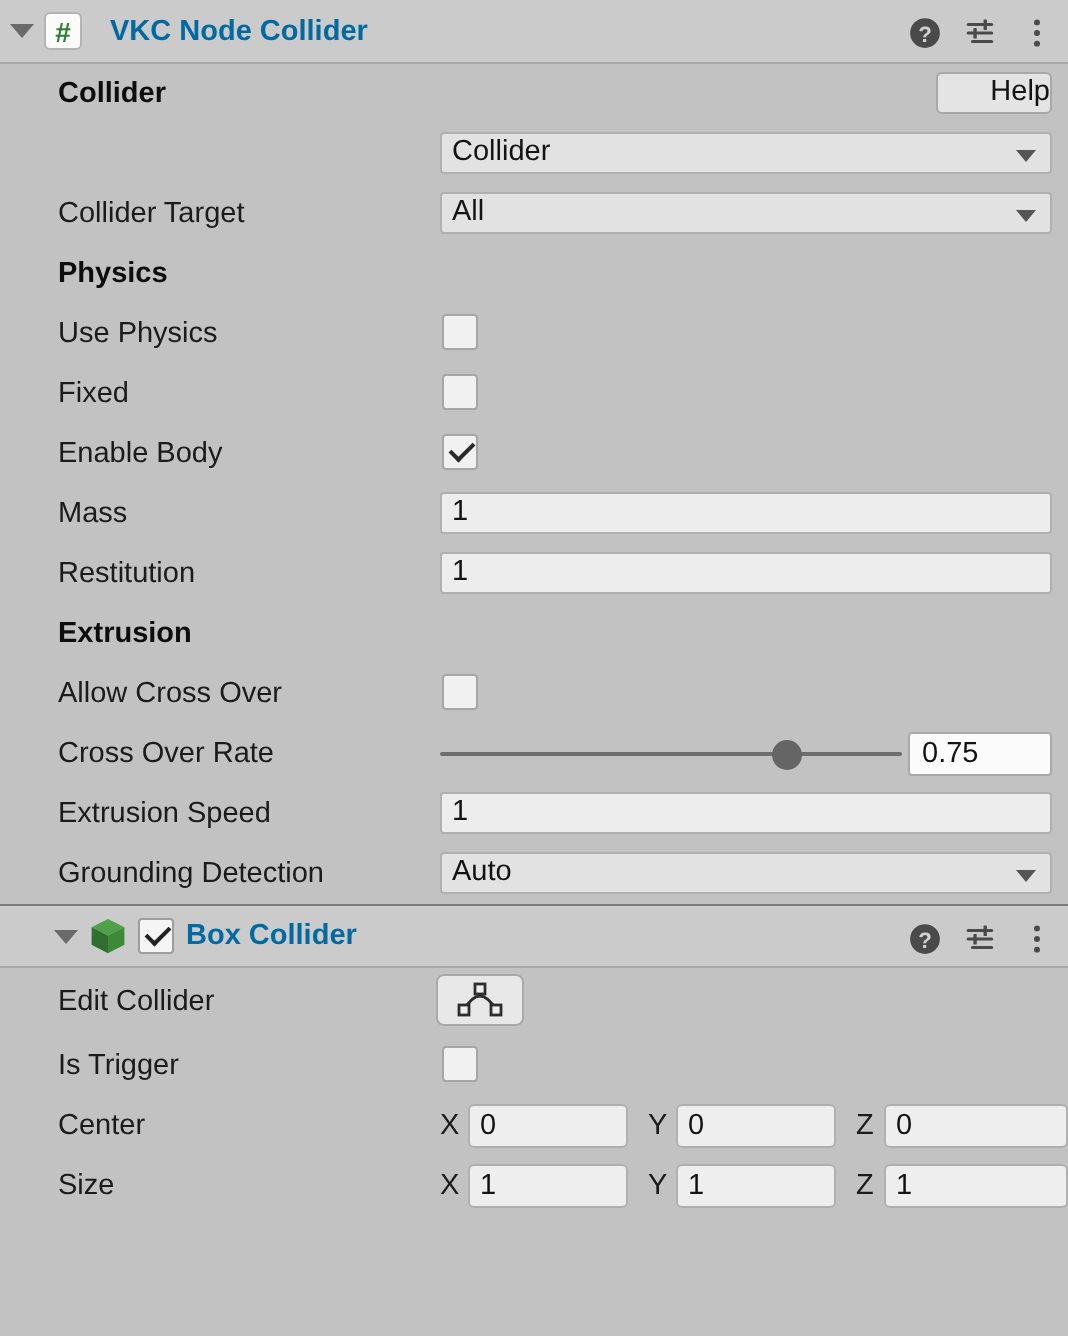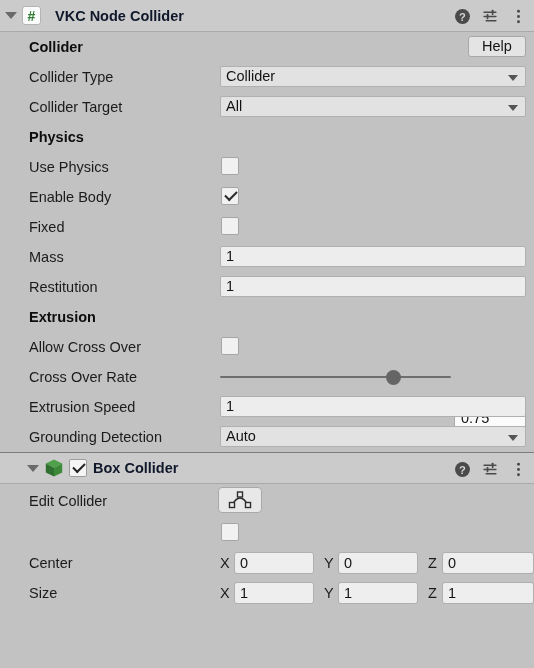--- a/index.html
+++ b/index.html
@@ -65,21 +65,21 @@
     font-family: "Liberation Sans", sans-serif;
   }
   .cube-icon {
     width: 20px; height: 20px;
     flex: none;
     margin-right: 5px;
   }
   .comp-title {
     font-weight: bold;
     font-size: 14.5px;
-    color: #0f172a;
+    color: #0369a1;
     margin-left: 10px;
     white-space: nowrap;
   }
   .comp-title.tight { margin-left: 6px; }
   .header-icons {
     position: absolute;
     right: 7px;
     top: 0;
     height: 32px;
     display: flex;
@@ -190,21 +190,21 @@
   .help-btn {
     position: absolute;
     right: 8px;
     top: 4px;
     width: 58px;
     height: 21px;
     background: #e4e4e4;
     border: 1px solid #a8a8a8;
     border-radius: 3px;
     box-sizing: border-box;
-    text-align: center;
+    text-align: right;
     line-height: 19px;
     font-size: 14.5px;
     color: #141414;
   }
 
   
   .slider-wrap {
     position: absolute;
     left: 220px;
     right: 83px;
@@ -234,21 +234,20 @@
     width: 72px;
     height: 22px;
     background: #fbfbfb;
     border: 1px solid #a9a9a9;
     border-radius: 2px;
     box-sizing: border-box;
     line-height: 20px;
     padding-left: 6px;
     font-size: 14.5px;
     color: #121212;
-    margin-top: 41px;
   }
 
   
   .edit-btn {
     position: absolute;
     left: 218px;
     top: 3px;
     width: 44px;
     height: 26px;
     background: #e8e8e8;
@@ -343,21 +342,20 @@
 </div>
 
 <div class="section">
 
   <div class="row">
     <div class="row-label bold">Collider</div>
     <div class="help-btn">Help</div>
   </div>
 
   <div class="row">
-    <div class="row-label">Collider Type</div>
     <div class="field dropdown">
       <span>Collider</span>
       <span class="drop-arrow"></span>
     </div>
   </div>
 
   <div class="row">
     <div class="row-label">Collider Target</div>
     <div class="field dropdown">
       <span>All</span>
@@ -368,27 +366,27 @@
   <div class="row">
     <div class="row-label bold">Physics</div>
   </div>
 
   <div class="row">
     <div class="row-label">Use Physics</div>
     <div class="checkbox"></div>
   </div>
 
   <div class="row">
+    <div class="row-label">Fixed</div>
+    <div class="checkbox"></div>
+  </div>
+
+  <div class="row">
     <div class="row-label">Enable Body</div>
     <div class="checkbox checked"></div>
-  </div>
-
-  <div class="row">
-    <div class="row-label">Fixed</div>
-    <div class="checkbox"></div>
   </div>
 
   <div class="row">
     <div class="row-label">Mass</div>
     <div class="field">1</div>
   </div>
 
   <div class="row">
     <div class="row-label">Restitution</div>
     <div class="field">1</div>
@@ -472,20 +470,21 @@
       <svg width="24" height="20" viewBox="0 0 24 20">
         <path d="M4,15 Q12,1 20,15" fill="none" stroke="#2d2d2d" stroke-width="1.6"></path>
         <rect x="1.5" y="12.5" width="5" height="5" fill="#ededed" stroke="#2d2d2d" stroke-width="1.4"></rect>
         <rect x="17.5" y="12.5" width="5" height="5" fill="#ededed" stroke="#2d2d2d" stroke-width="1.4"></rect>
         <rect x="9.5" y="2" width="5" height="5" fill="#ededed" stroke="#2d2d2d" stroke-width="1.4"></rect>
       </svg>
     </div>
   </div>
 
   <div class="row">
+    <div class="row-label">Is Trigger</div>
     <div class="checkbox"></div>
   </div>
 
 
   <div class="row">
     <div class="row-label">Center</div>
     <div class="vec-part" style="left:220px">
       <span class="vec-axis">X</span>
       <span class="vec-input">0</span>
     </div>

